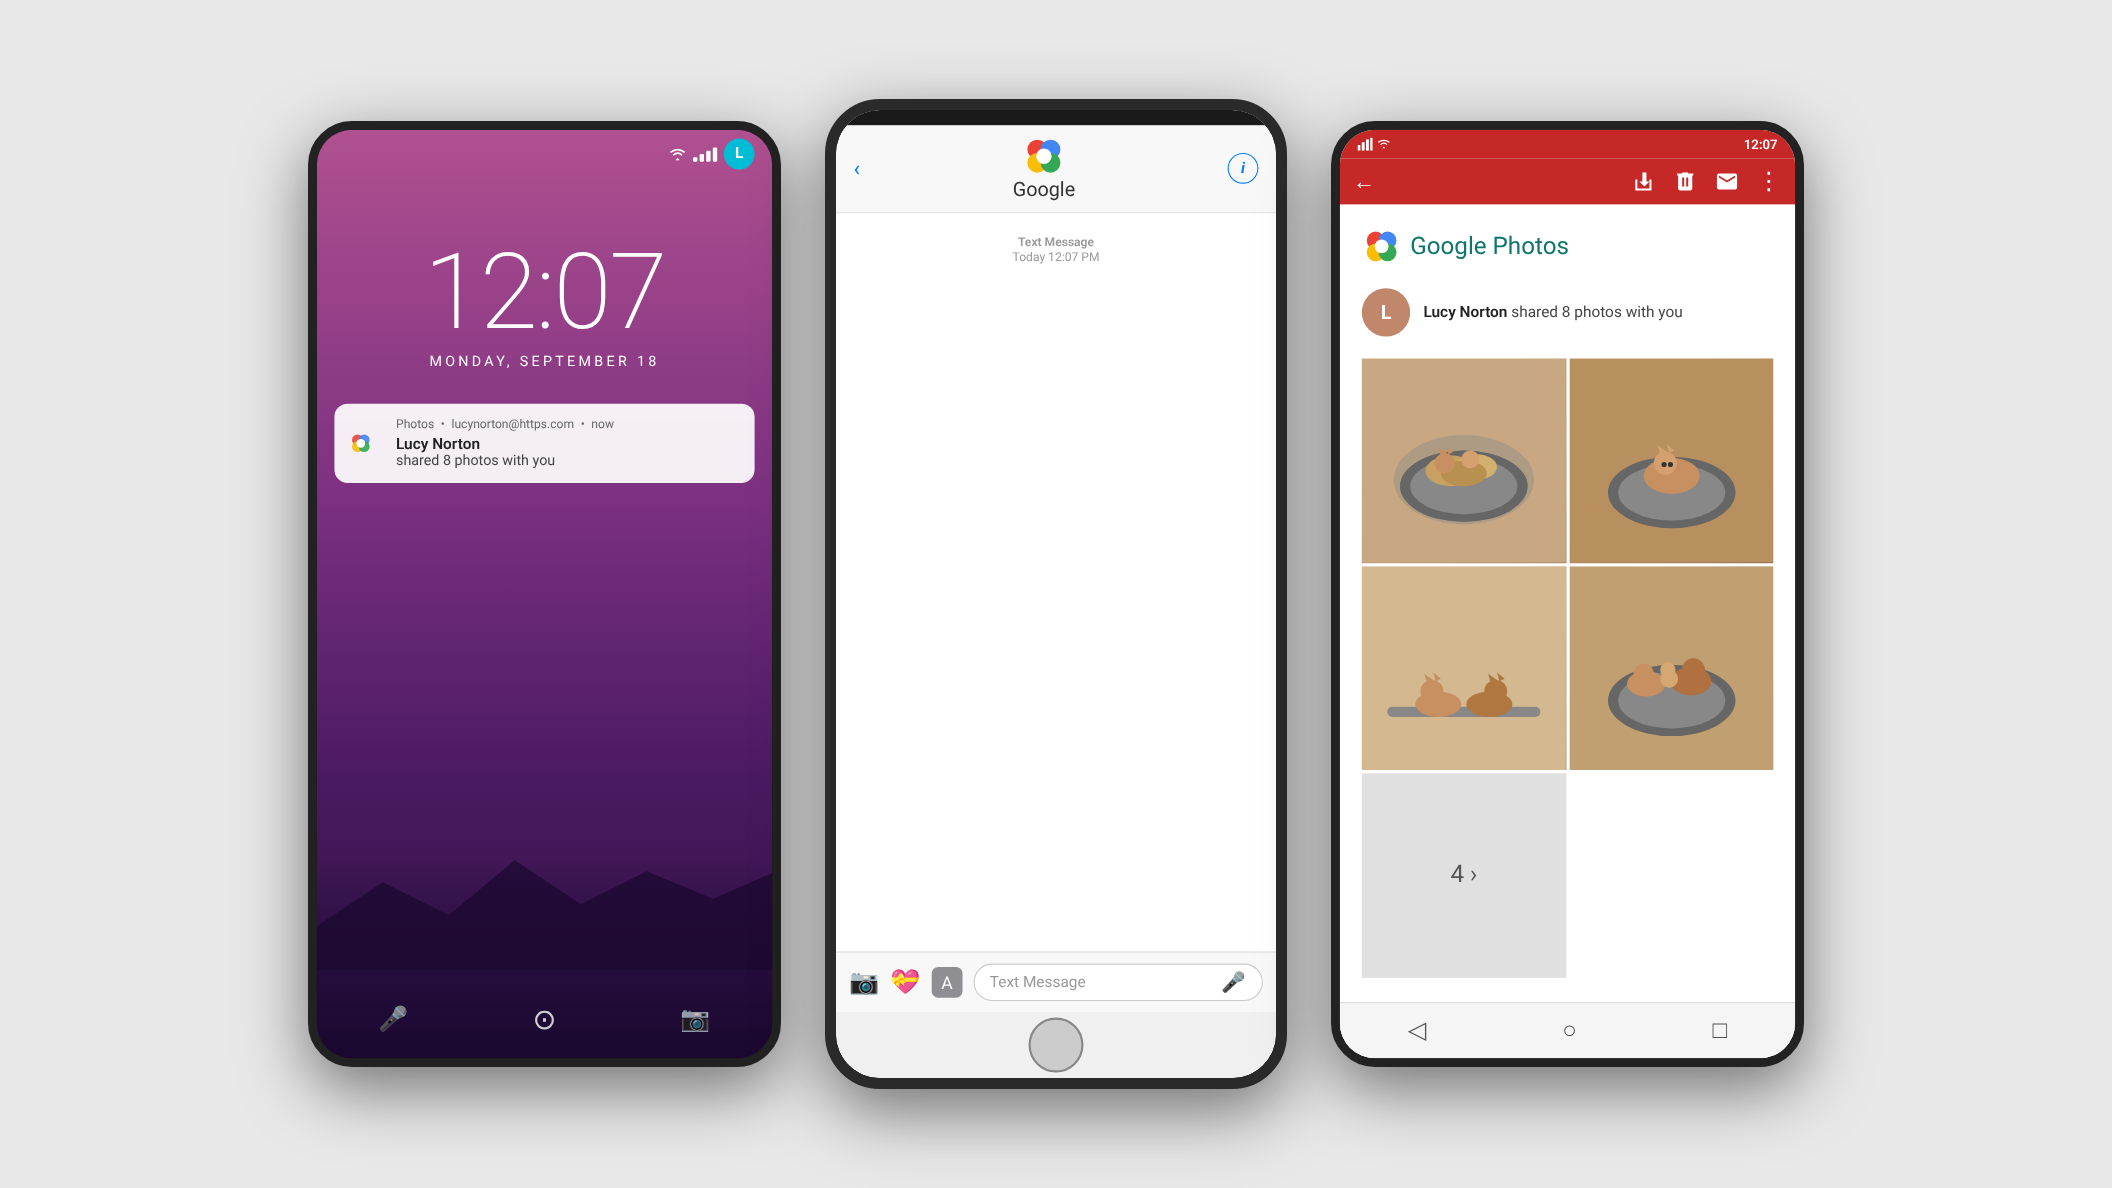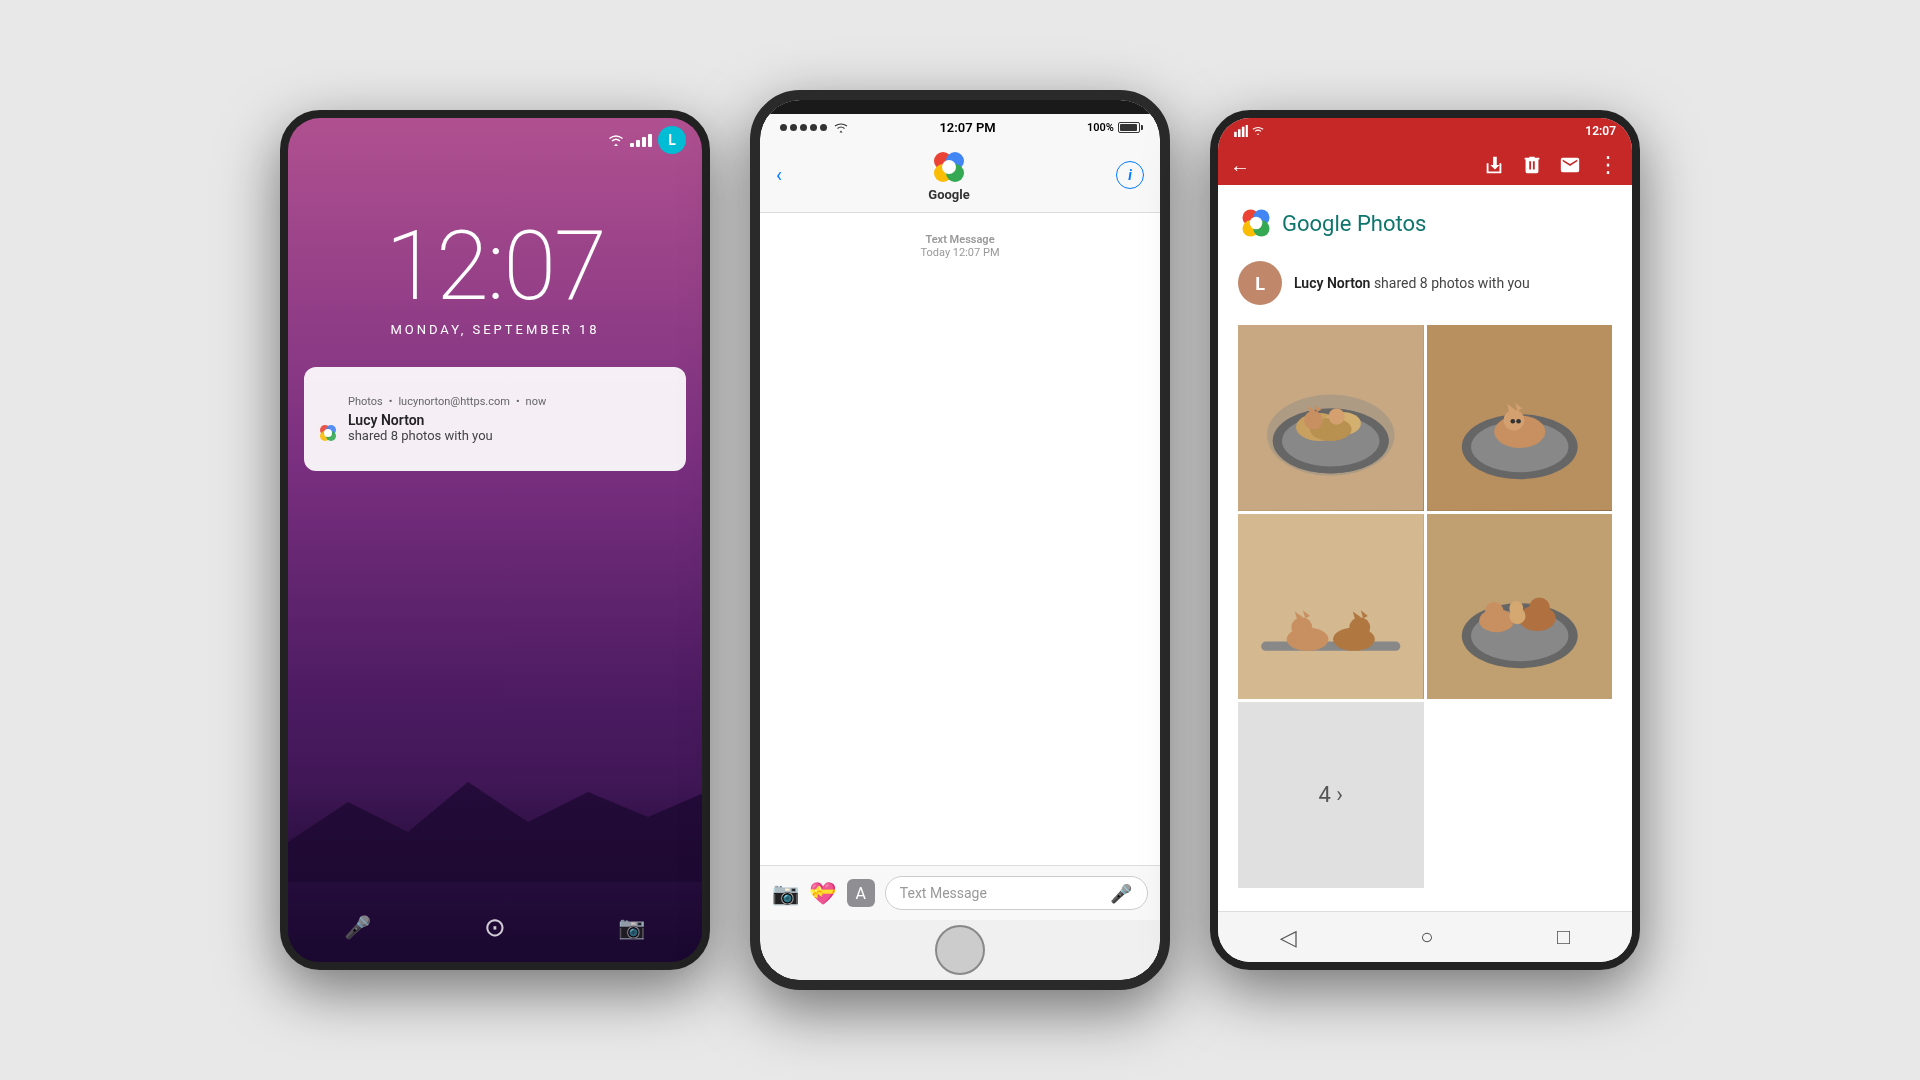--- a/index.html
+++ b/index.html
@@ -75,24 +75,24 @@
     .android-time-display .date {
       font-size: 13px;
       letter-spacing: 3px;
       margin-top: 8px;
       font-weight: 400;
     }
     .notification-card {
       background: rgba(255,255,255,0.92);
       border-radius: 12px;
       margin: 30px 16px 0;
-      padding: 28px 14px;
-      display: flex;
-      align-items: flex-end;
-      gap: 10px;
+      padding: 12px 14px;
+      display: flex;
+      align-items: center;
+      gap: 22px;
     }
     .notif-content {
       flex: 1;
     }
     .notif-header {
       display: flex;
       align-items: center;
       gap: 6px;
       font-size: 11px;
       color: #666;
@@ -207,23 +207,23 @@
     .imessage-back {
       color: #007aff;
       font-size: 20px;
     }
     .imessage-contact {
       display: flex;
       flex-direction: column;
       align-items: center;
     }
     .imessage-contact-name {
-      font-size: 13px;
+      font-size: 18px;
       color: #333;
-      font-weight: 700;
+      font-weight: 400;
     }
     .imessage-info-btn {
       width: 28px;
       height: 28px;
       border-radius: 50%;
       border: 1.5px solid #007aff;
       display: flex;
       align-items: center;
       justify-content: center;
       color: #007aff;
@@ -491,42 +491,20 @@
       <span style="color:rgba(255,255,255,0.8);font-size:22px;">📷</span>
     </div>
   </div>
 </div>
 
 <div class="phone-iphone">
   <div class="iphone-screen">
 
     <div style="height:14px;background:#1a1a1a;border-radius:40px 40px 0 0;"></div>
 
-    <div class="iphone-status-bar">
-      <div style="display:flex;align-items:center;gap:3px;">
-        <div class="signal-dot"></div>
-        <div class="signal-dot"></div>
-        <div class="signal-dot"></div>
-        <div class="signal-dot"></div>
-        <div class="signal-dot"></div>
-
-        <svg width="14" height="10" viewBox="0 0 14 10" style="margin-left:4px;">
-          <path d="M7 7.5 L8.5 9.5 L5.5 9.5 Z" fill="#333"></path>
-          <path d="M3.5 5.5 Q7 2.5 10.5 5.5" stroke="#333" stroke-width="1.2" fill="none"></path>
-          <path d="M1 3 Q7 -1 13 3" stroke="#333" stroke-width="1.2" fill="none"></path>
-        </svg>
-      </div>
-      <div class="time-center">12:07 PM</div>
-      <div class="right-icons">
-        <span>100%</span>
-        <div class="battery-bar">
-          <div class="battery-fill"></div>
-        </div>
-      </div>
-    </div>
 
     <div class="imessage-header">
       <div class="imessage-back">‹</div>
       <div class="imessage-contact">
 
         <svg width="40" height="40" viewBox="0 0 40 40">
           <circle cx="14" cy="14" r="9" fill="#ea4335"></circle>
           <circle cx="26" cy="14" r="9" fill="#4285f4"></circle>
           <circle cx="14" cy="26" r="9" fill="#fbbc04"></circle>
           <circle cx="26" cy="26" r="9" fill="#34a853"></circle>

